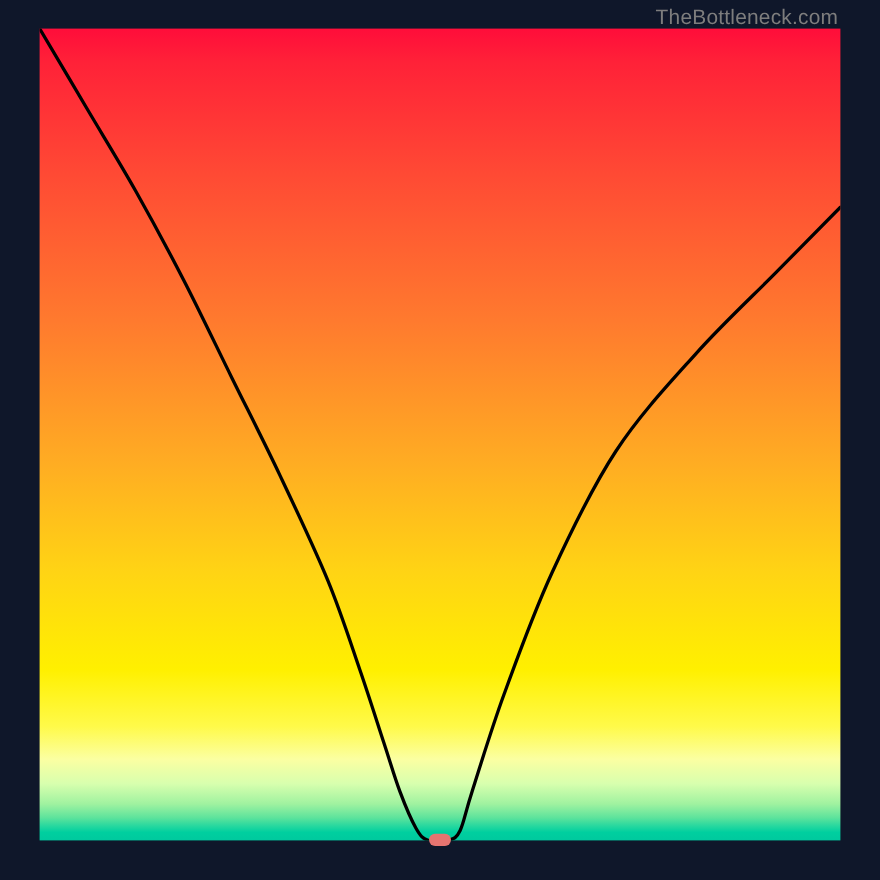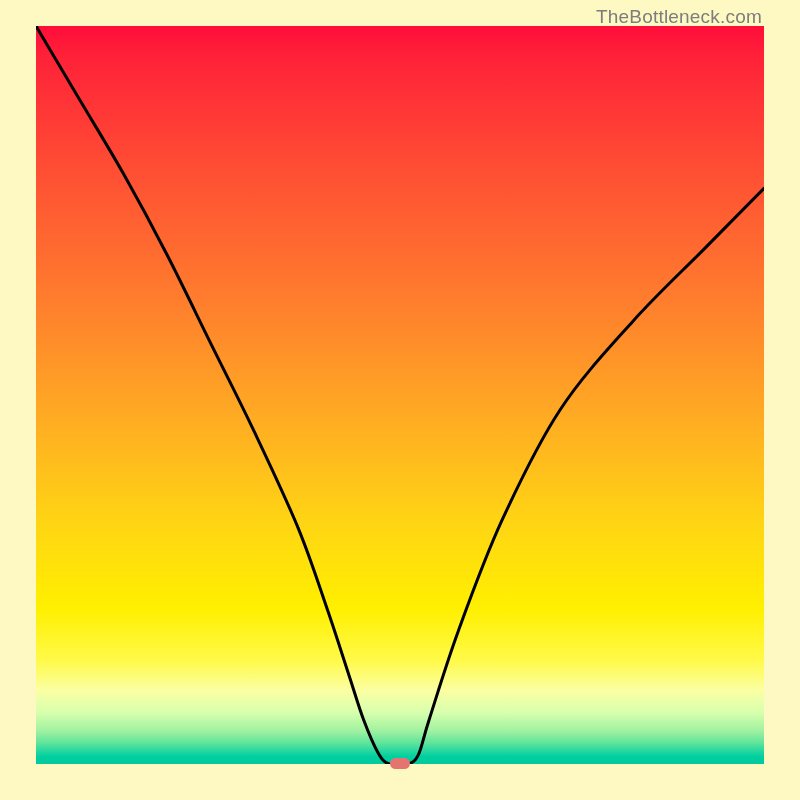--- a/index.html
+++ b/index.html
@@ -8,21 +8,21 @@
     width: 800px;
     height: 800px;
     background: #000;
     overflow: hidden;
     font-family: Arial, Helvetica, sans-serif;
   }
   .frame {
     position: relative;
     width: 800px;
     height: 800px;
-    background: #fef9c3;
+    background: #0f172a;
   }
   .plot-area {
     position: absolute;
     left: 36px;
     top: 26px;
     width: 728px;
     height: 738px;
     
     background: linear-gradient(
       to bottom,

